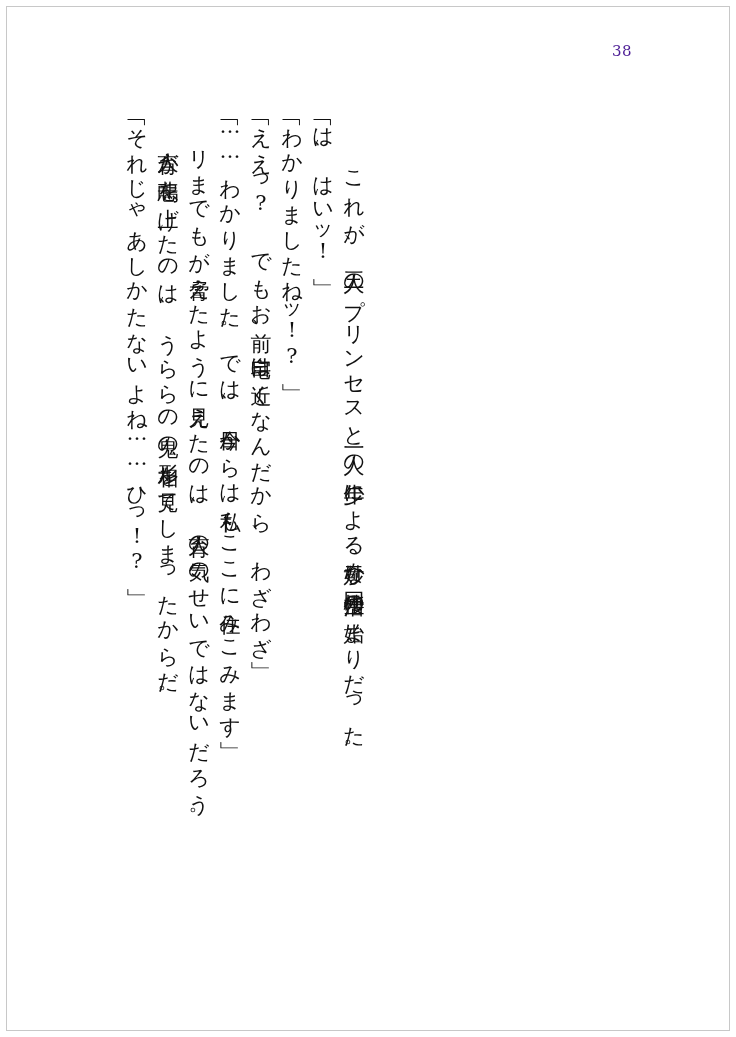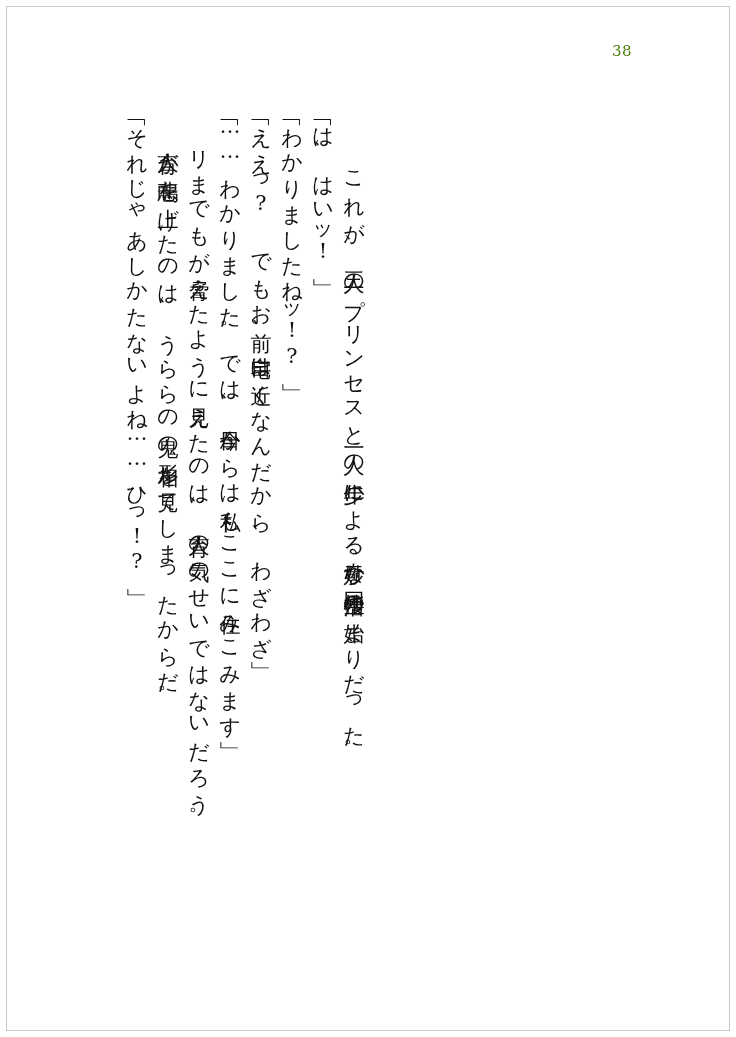--- a/index.html
+++ b/index.html
@@ -27,21 +27,21 @@
     box-sizing: border-box;
     pointer-events: none;
   }
 
   .page-number {
     position: absolute;
     top: 42px;
     right: 104px;
     font-size: 15px;
     letter-spacing: 0.5px;
-    color: #4d7c0f;
+    color: #4c1d95;
     font-family: "DejaVu Serif", "Liberation Serif", serif;
   }
 
   
   .text-block {
     position: absolute;
     top: 112px;
     right: 110px;
     height: 800px;
     width: 500px;

